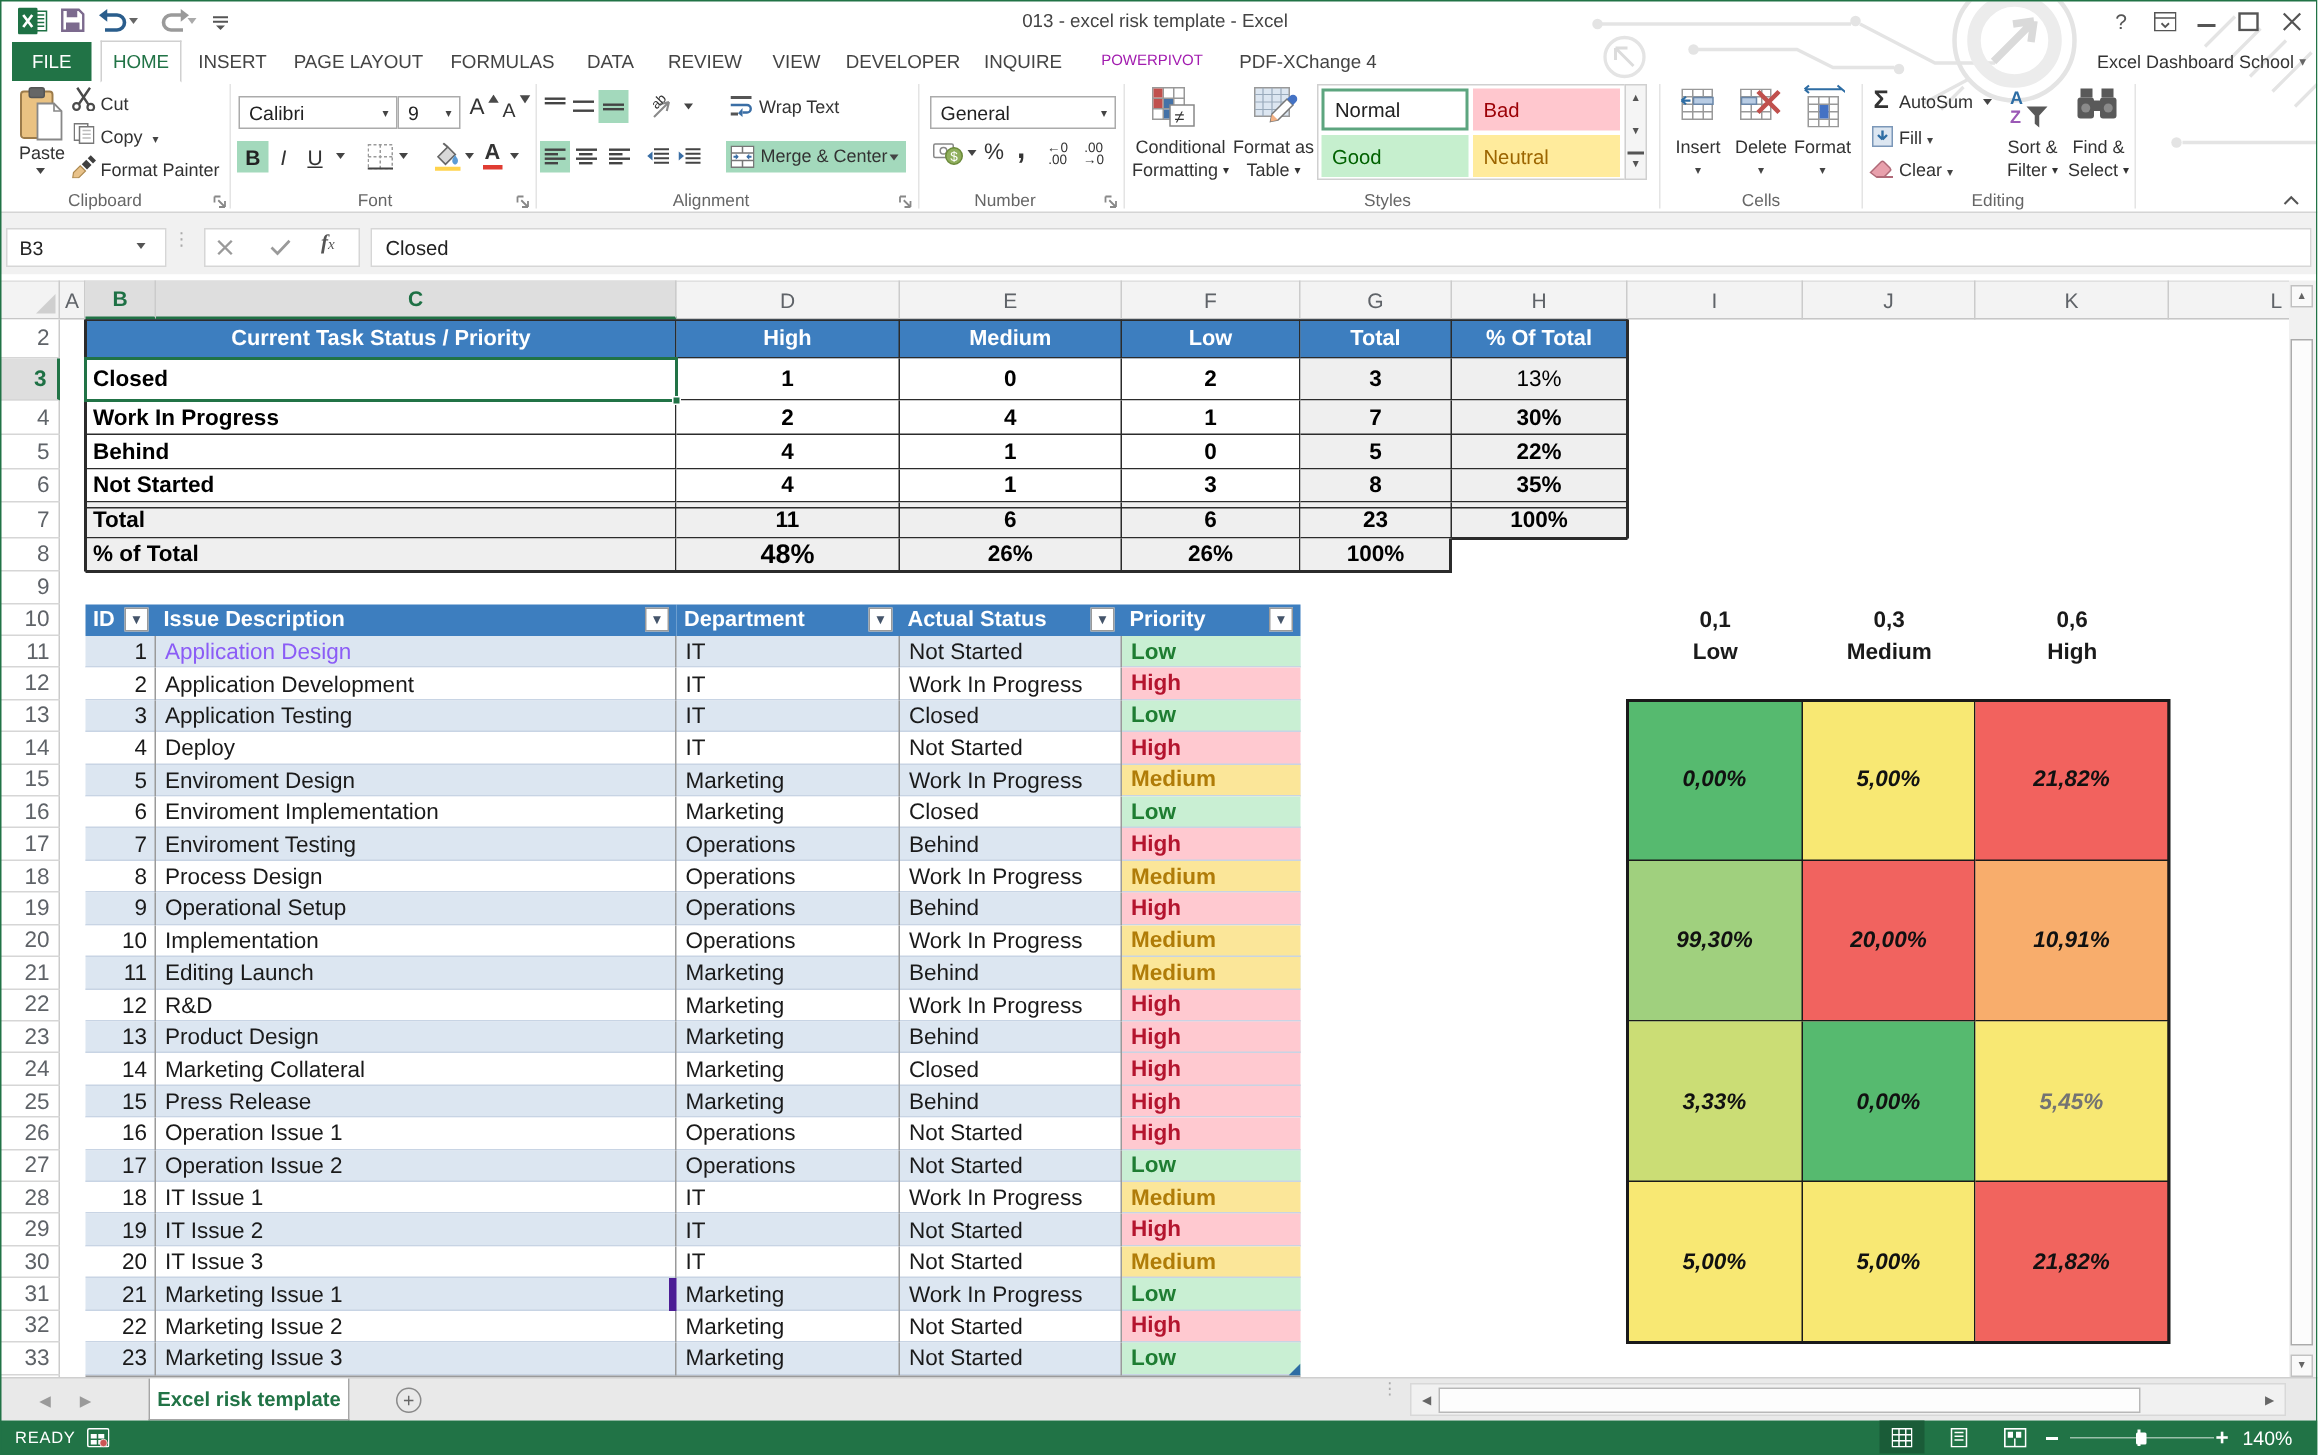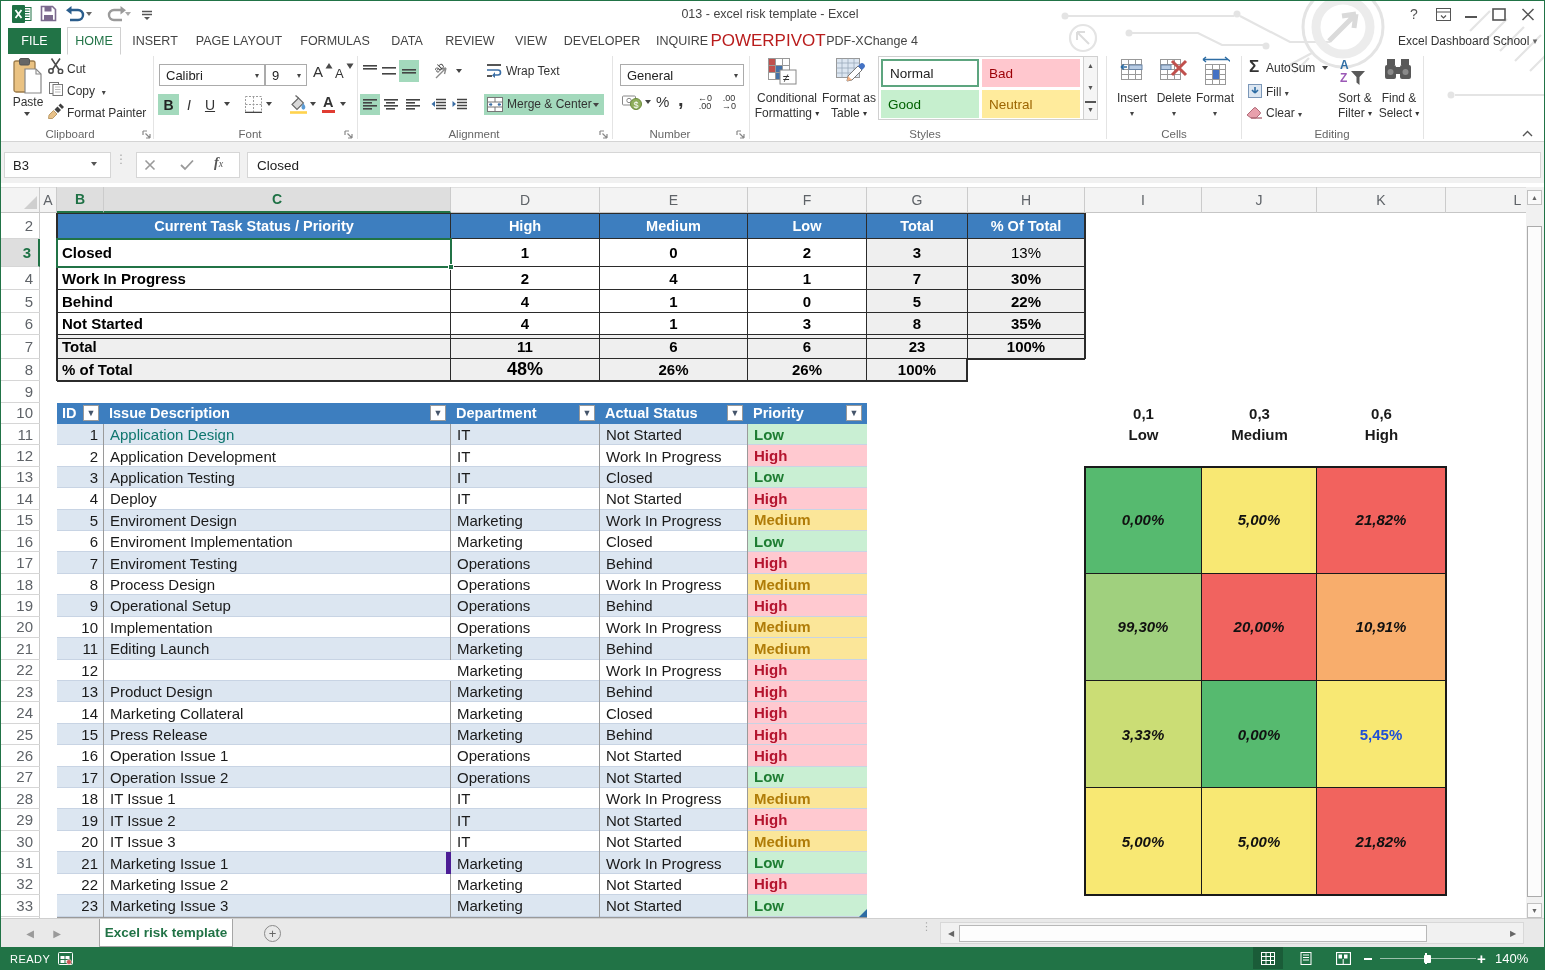--- a/index.html
+++ b/index.html
@@ -73,21 +73,21 @@
 <div class="abs ct" style="left:8px;top:28px;width:53px;height:26px;background:#217346;color:#fff;font-size:12.5px;z-index:2">FILE</div>
 <div class="abs ct" style="left:67px;top:27px;width:54px;height:28px;background:#fff;border:1px solid #d0d0d0;border-bottom:1px solid #fff;color:#217346;font-size:12.5px;z-index:3">HOME</div>
 <div class="abs ct" style="left:85px;top:27px;width:140px;height:27px;color:#444;font-size:12.5px;z-index:2">INSERT</div>
 <div class="abs ct" style="left:169px;top:27px;width:140px;height:27px;color:#444;font-size:12.5px;z-index:2">PAGE LAYOUT</div>
 <div class="abs ct" style="left:265px;top:27px;width:140px;height:27px;color:#444;font-size:12.5px;z-index:2">FORMULAS</div>
 <div class="abs ct" style="left:337px;top:27px;width:140px;height:27px;color:#444;font-size:12.5px;z-index:2">DATA</div>
 <div class="abs ct" style="left:400px;top:27px;width:140px;height:27px;color:#444;font-size:12.5px;z-index:2">REVIEW</div>
 <div class="abs ct" style="left:461px;top:27px;width:140px;height:27px;color:#444;font-size:12.5px;z-index:2">VIEW</div>
 <div class="abs ct" style="left:532px;top:27px;width:140px;height:27px;color:#444;font-size:12.5px;z-index:2">DEVELOPER</div>
 <div class="abs ct" style="left:612px;top:27px;width:140px;height:27px;color:#444;font-size:12.5px;z-index:2">INQUIRE</div>
-<div class="abs ct" style="left:698px;top:27px;width:140px;height:27px;color:#b91c1c;font-size:17px;z-index:2">POWERPIVOT</div>
+<div class="abs ct" style="left:698px;top:27px;width:140px;height:27px;color:#a21caf;font-size:10px;z-index:2">POWERPIVOT</div>
 <div class="abs ct" style="left:802px;top:27px;width:140px;height:27px;color:#444;font-size:12.5px;z-index:2">PDF-XChange 4</div>
 <div class="abs cl" style="left:1398px;top:27px;width:150px;height:27px;color:#333;font-size:12px;z-index:2">Excel Dashboard School&nbsp;<span style="font-size:9px;color:#666">▾</span></div>
 <div class="abs" style="left:0;top:141px;width:1545px;height:1px;background:#d4d4d4;z-index:1"></div>
 <div class="abs" style="left:153px;top:56px;width:1px;height:83px;background:#e4e4e4;"></div>
 <div class="abs" style="left:357px;top:56px;width:1px;height:83px;background:#e4e4e4;"></div>
 <div class="abs" style="left:612px;top:56px;width:1px;height:83px;background:#e4e4e4;"></div>
 <div class="abs" style="left:749px;top:56px;width:1px;height:83px;background:#e4e4e4;"></div>
 <div class="abs" style="left:1106px;top:56px;width:1px;height:83px;background:#e4e4e4;"></div>
 <div class="abs" style="left:1241px;top:56px;width:1px;height:83px;background:#e4e4e4;"></div>
 <div class="abs" style="left:1423px;top:56px;width:1px;height:83px;background:#e4e4e4;"></div>
@@ -459,21 +459,21 @@
 <div class="abs cl" style="left:104px;top:219.5px;width:347px;height:21.420000000000016px;background:#3d7ebf;color:#fff;font-weight:bold;font-size:14.5px;padding-left:5px;">Issue Description</div>
 <div class="abs ct" style="left:430px;top:222.0px;width:16px;height:16px;background:#fff;border:1px solid #9a9a9a;font-size:9px;color:#44546a;">▼</div>
 <div class="abs cl" style="left:451px;top:219.5px;width:149px;height:21.420000000000016px;background:#3d7ebf;color:#fff;font-weight:bold;font-size:14.5px;padding-left:5px;">Department</div>
 <div class="abs ct" style="left:579px;top:222.0px;width:16px;height:16px;background:#fff;border:1px solid #9a9a9a;font-size:9px;color:#44546a;">▼</div>
 <div class="abs cl" style="left:600px;top:219.5px;width:148px;height:21.420000000000016px;background:#3d7ebf;color:#fff;font-weight:bold;font-size:14.5px;padding-left:5px;">Actual Status</div>
 <div class="abs ct" style="left:727px;top:222.0px;width:16px;height:16px;background:#fff;border:1px solid #9a9a9a;font-size:9px;color:#44546a;">▼</div>
 <div class="abs cl" style="left:748px;top:219.5px;width:119px;height:21.420000000000016px;background:#3d7ebf;color:#fff;font-weight:bold;font-size:14.5px;padding-left:5px;">Priority</div>
 <div class="abs ct" style="left:846px;top:222.0px;width:16px;height:16px;background:#fff;border:1px solid #9a9a9a;font-size:9px;color:#44546a;">▼</div>
 <div class="abs" style="left:57px;top:240.92000000000002px;width:810px;height:21.420000000000016px;background:#dce6f1;border-bottom:1px solid #c8d4e4;"></div>
 <div class="abs" style="left:57px;top:240.92000000000002px;width:47px;height:21.420000000000016px;border-right:1px solid #9a9a9a;color:#1a1a1a;font-size:15px;display:flex;align-items:center;justify-content:flex-end;padding-right:5px;">1</div>
-<div class="abs cl" style="left:104px;top:240.92000000000002px;width:347px;height:21.420000000000016px;border-right:1px solid #9a9a9a;color:#0f766e;font-size:15px;padding-left:6px;">Application Design</div>
+<div class="abs cl" style="left:104px;top:240.92000000000002px;width:347px;height:21.420000000000016px;border-right:1px solid #9a9a9a;color:#8b5cf6;font-size:15px;padding-left:6px;">Application Design</div>
 <div class="abs cl" style="left:451px;top:240.92000000000002px;width:149px;height:21.420000000000016px;border-right:1px solid #9a9a9a;color:#1a1a1a;font-size:15px;padding-left:6px;">IT</div>
 <div class="abs cl" style="left:600px;top:240.92000000000002px;width:148px;height:21.420000000000016px;border-right:1px solid #9a9a9a;color:#1a1a1a;font-size:15px;padding-left:6px;">Not Started</div>
 <div class="abs cl" style="left:748px;top:240.92000000000002px;width:119px;height:21.420000000000016px;background:#c9efd3;color:#1e7d32;font-weight:bold;font-size:15px;padding-left:6px;border-bottom:1px solid #c8d4e4;">Low</div>
 <div class="abs" style="left:57px;top:262.34000000000003px;width:810px;height:21.420000000000016px;background:#fff;border-bottom:1px solid #c8d4e4;"></div>
 <div class="abs" style="left:57px;top:262.34000000000003px;width:47px;height:21.420000000000016px;border-right:1px solid #9a9a9a;color:#1a1a1a;font-size:15px;display:flex;align-items:center;justify-content:flex-end;padding-right:5px;">2</div>
 <div class="abs cl" style="left:104px;top:262.34000000000003px;width:347px;height:21.420000000000016px;border-right:1px solid #9a9a9a;color:#1a1a1a;font-size:15px;padding-left:6px;">Application Development</div>
 <div class="abs cl" style="left:451px;top:262.34000000000003px;width:149px;height:21.420000000000016px;border-right:1px solid #9a9a9a;color:#1a1a1a;font-size:15px;padding-left:6px;">IT</div>
 <div class="abs cl" style="left:600px;top:262.34000000000003px;width:148px;height:21.420000000000016px;border-right:1px solid #9a9a9a;color:#1a1a1a;font-size:15px;padding-left:6px;">Work In Progress</div>
 <div class="abs cl" style="left:748px;top:262.34000000000003px;width:119px;height:21.420000000000016px;background:#ffc9d0;color:#b4142e;font-weight:bold;font-size:15px;padding-left:6px;border-bottom:1px solid #c8d4e4;">High</div>
 <div class="abs" style="left:57px;top:283.76000000000005px;width:810px;height:21.420000000000016px;background:#dce6f1;border-bottom:1px solid #c8d4e4;"></div>
@@ -525,20 +525,21 @@
 <div class="abs cl" style="left:600px;top:433.69999999999993px;width:148px;height:21.41999999999996px;border-right:1px solid #9a9a9a;color:#1a1a1a;font-size:15px;padding-left:6px;">Work In Progress</div>
 <div class="abs cl" style="left:748px;top:433.69999999999993px;width:119px;height:21.41999999999996px;background:#fbe699;color:#b07c08;font-weight:bold;font-size:15px;padding-left:6px;border-bottom:1px solid #c8d4e4;">Medium</div>
 <div class="abs" style="left:57px;top:455.1199999999999px;width:810px;height:21.41999999999996px;background:#dce6f1;border-bottom:1px solid #c8d4e4;"></div>
 <div class="abs" style="left:57px;top:455.1199999999999px;width:47px;height:21.41999999999996px;border-right:1px solid #9a9a9a;color:#1a1a1a;font-size:15px;display:flex;align-items:center;justify-content:flex-end;padding-right:5px;">11</div>
 <div class="abs cl" style="left:104px;top:455.1199999999999px;width:347px;height:21.41999999999996px;border-right:1px solid #9a9a9a;color:#1a1a1a;font-size:15px;padding-left:6px;">Editing Launch</div>
 <div class="abs cl" style="left:451px;top:455.1199999999999px;width:149px;height:21.41999999999996px;border-right:1px solid #9a9a9a;color:#1a1a1a;font-size:15px;padding-left:6px;">Marketing</div>
 <div class="abs cl" style="left:600px;top:455.1199999999999px;width:148px;height:21.41999999999996px;border-right:1px solid #9a9a9a;color:#1a1a1a;font-size:15px;padding-left:6px;">Behind</div>
 <div class="abs cl" style="left:748px;top:455.1199999999999px;width:119px;height:21.41999999999996px;background:#fbe699;color:#b07c08;font-weight:bold;font-size:15px;padding-left:6px;border-bottom:1px solid #c8d4e4;">Medium</div>
 <div class="abs" style="left:57px;top:476.53999999999985px;width:810px;height:21.41999999999996px;background:#fff;border-bottom:1px solid #c8d4e4;"></div>
 <div class="abs" style="left:57px;top:476.53999999999985px;width:47px;height:21.41999999999996px;border-right:1px solid #9a9a9a;color:#1a1a1a;font-size:15px;display:flex;align-items:center;justify-content:flex-end;padding-right:5px;">12</div>
+<div class="abs cl" style="left:104px;top:476.53999999999985px;width:347px;height:21.41999999999996px;border-right:1px solid #9a9a9a;color:#1a1a1a;font-size:15px;padding-left:6px;">R&amp;D</div>
 <div class="abs cl" style="left:451px;top:476.53999999999985px;width:149px;height:21.41999999999996px;border-right:1px solid #9a9a9a;color:#1a1a1a;font-size:15px;padding-left:6px;">Marketing</div>
 <div class="abs cl" style="left:600px;top:476.53999999999985px;width:148px;height:21.41999999999996px;border-right:1px solid #9a9a9a;color:#1a1a1a;font-size:15px;padding-left:6px;">Work In Progress</div>
 <div class="abs cl" style="left:748px;top:476.53999999999985px;width:119px;height:21.41999999999996px;background:#ffc9d0;color:#b4142e;font-weight:bold;font-size:15px;padding-left:6px;border-bottom:1px solid #c8d4e4;">High</div>
 <div class="abs" style="left:57px;top:497.9599999999998px;width:810px;height:21.41999999999996px;background:#dce6f1;border-bottom:1px solid #c8d4e4;"></div>
 <div class="abs" style="left:57px;top:497.9599999999998px;width:47px;height:21.41999999999996px;border-right:1px solid #9a9a9a;color:#1a1a1a;font-size:15px;display:flex;align-items:center;justify-content:flex-end;padding-right:5px;">13</div>
 <div class="abs cl" style="left:104px;top:497.9599999999998px;width:347px;height:21.41999999999996px;border-right:1px solid #9a9a9a;color:#1a1a1a;font-size:15px;padding-left:6px;">Product Design</div>
 <div class="abs cl" style="left:451px;top:497.9599999999998px;width:149px;height:21.41999999999996px;border-right:1px solid #9a9a9a;color:#1a1a1a;font-size:15px;padding-left:6px;">Marketing</div>
 <div class="abs cl" style="left:600px;top:497.9599999999998px;width:148px;height:21.41999999999996px;border-right:1px solid #9a9a9a;color:#1a1a1a;font-size:15px;padding-left:6px;">Behind</div>
 <div class="abs cl" style="left:748px;top:497.9599999999998px;width:119px;height:21.41999999999996px;background:#ffc9d0;color:#b4142e;font-weight:bold;font-size:15px;padding-left:6px;border-bottom:1px solid #c8d4e4;">High</div>
 <div class="abs" style="left:57px;top:519.3799999999998px;width:810px;height:21.41999999999996px;background:#fff;border-bottom:1px solid #c8d4e4;"></div>
@@ -612,21 +613,21 @@
 <div class="abs ct" style="left:1317px;top:220px;width:129px;height:21px;font-weight:bold;font-size:15px;color:#1a1a1a;">0,6</div>
 <div class="abs ct" style="left:1317px;top:241px;width:129px;height:21px;font-weight:bold;font-size:15px;color:#1a1a1a;">High</div>
 <div class="abs ct" style="left:1085px;top:283.8px;width:117px;height:107.09999999999997px;background:#56ba6f;border-right:1px solid #1a1a1a;border-bottom:1px solid #1a1a1a;color:#111;font-weight:bold;font-style:italic;font-size:15px;">0,00%</div>
 <div class="abs ct" style="left:1202px;top:283.8px;width:115px;height:107.09999999999997px;background:#f8e873;border-right:1px solid #1a1a1a;border-bottom:1px solid #1a1a1a;color:#111;font-weight:bold;font-style:italic;font-size:15px;">5,00%</div>
 <div class="abs ct" style="left:1317px;top:283.8px;width:129px;height:107.09999999999997px;background:#f2625e;border-right:1px solid #1a1a1a;border-bottom:1px solid #1a1a1a;color:#111;font-weight:bold;font-style:italic;font-size:15px;">21,82%</div>
 <div class="abs ct" style="left:1085px;top:390.9px;width:117px;height:107.20000000000005px;background:#a0d07e;border-right:1px solid #1a1a1a;border-bottom:1px solid #1a1a1a;color:#111;font-weight:bold;font-style:italic;font-size:15px;">99,30%</div>
 <div class="abs ct" style="left:1202px;top:390.9px;width:115px;height:107.20000000000005px;background:#f1635f;border-right:1px solid #1a1a1a;border-bottom:1px solid #1a1a1a;color:#111;font-weight:bold;font-style:italic;font-size:15px;">20,00%</div>
 <div class="abs ct" style="left:1317px;top:390.9px;width:129px;height:107.20000000000005px;background:#f8ad6c;border-right:1px solid #1a1a1a;border-bottom:1px solid #1a1a1a;color:#111;font-weight:bold;font-style:italic;font-size:15px;">10,91%</div>
 <div class="abs ct" style="left:1085px;top:498.1px;width:117px;height:107.10000000000002px;background:#cbdd75;border-right:1px solid #1a1a1a;border-bottom:1px solid #1a1a1a;color:#111;font-weight:bold;font-style:italic;font-size:15px;">3,33%</div>
 <div class="abs ct" style="left:1202px;top:498.1px;width:115px;height:107.10000000000002px;background:#56ba6f;border-right:1px solid #1a1a1a;border-bottom:1px solid #1a1a1a;color:#111;font-weight:bold;font-style:italic;font-size:15px;">0,00%</div>
-<div class="abs ct" style="left:1317px;top:498.1px;width:129px;height:107.10000000000002px;background:#f8e873;border-right:1px solid #1a1a1a;border-bottom:1px solid #1a1a1a;color:#1d4ed8;font-weight:bold;font-size:15px;">5,45%</div>
+<div class="abs ct" style="left:1317px;top:498.1px;width:129px;height:107.10000000000002px;background:#f8e873;border-right:1px solid #1a1a1a;border-bottom:1px solid #1a1a1a;color:#737373;font-weight:bold;font-style:italic;font-size:15px;">5,45%</div>
 <div class="abs ct" style="left:1085px;top:605.2px;width:117px;height:107.09999999999991px;background:#f8e873;border-right:1px solid #1a1a1a;border-bottom:1px solid #1a1a1a;color:#111;font-weight:bold;font-style:italic;font-size:15px;">5,00%</div>
 <div class="abs ct" style="left:1202px;top:605.2px;width:115px;height:107.09999999999991px;background:#f8e873;border-right:1px solid #1a1a1a;border-bottom:1px solid #1a1a1a;color:#111;font-weight:bold;font-style:italic;font-size:15px;">5,00%</div>
 <div class="abs ct" style="left:1317px;top:605.2px;width:129px;height:107.09999999999991px;background:#f1645e;border-right:1px solid #1a1a1a;border-bottom:1px solid #1a1a1a;color:#111;font-weight:bold;font-style:italic;font-size:15px;">21,82%</div>
 <div class="abs" style="left:1084px;top:282.8px;width:363px;height:430.49999999999994px;border:2px solid #1a1a1a;pointer-events:none;"></div>
 <div class="abs" style="left:1526px;top:3.5px;width:18px;height:732.5px;background:#f1f1f1;"></div>
 <div class="abs ct" style="left:1527px;top:6.5px;width:15px;height:15px;background:#fafafa;border:1px solid #c1c1c1;font-size:7px;color:#666;">▲</div>
 <div class="abs" style="left:1527px;top:43px;width:15px;height:671px;background:#fcfcfc;border:1px solid #ababab;"></div>
 <div class="abs ct" style="left:1527px;top:720px;width:15px;height:15px;background:#fafafa;border:1px solid #c1c1c1;font-size:7px;color:#666;">▼</div>
 </div>
 <div class="abs" style="left:0;top:918px;width:1545px;height:29px;background:#e9e9e9;border-top:1px solid #cfcfcf;">

